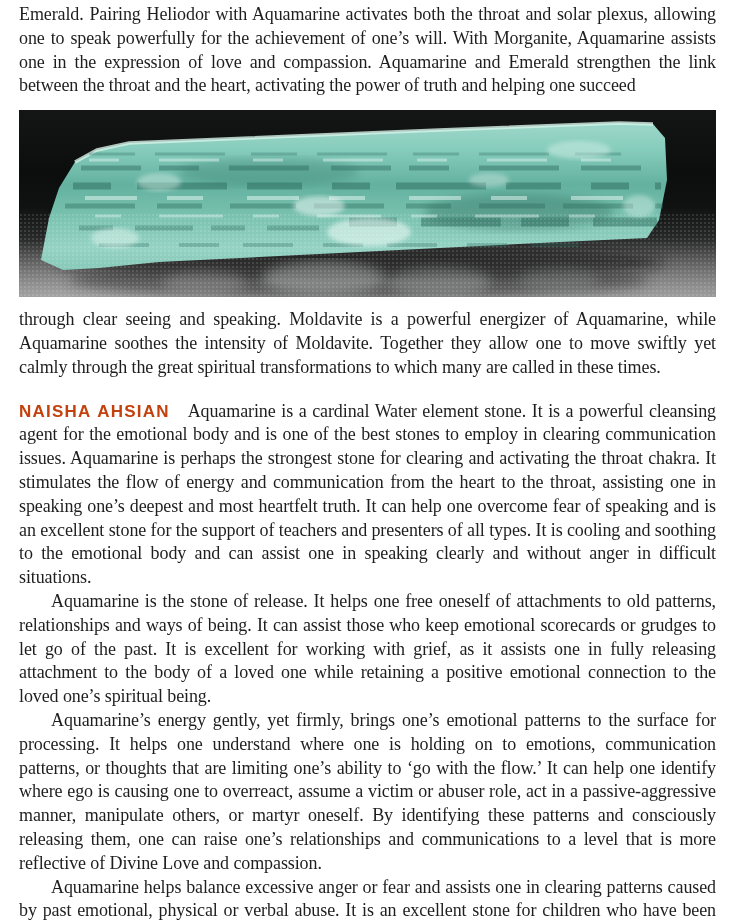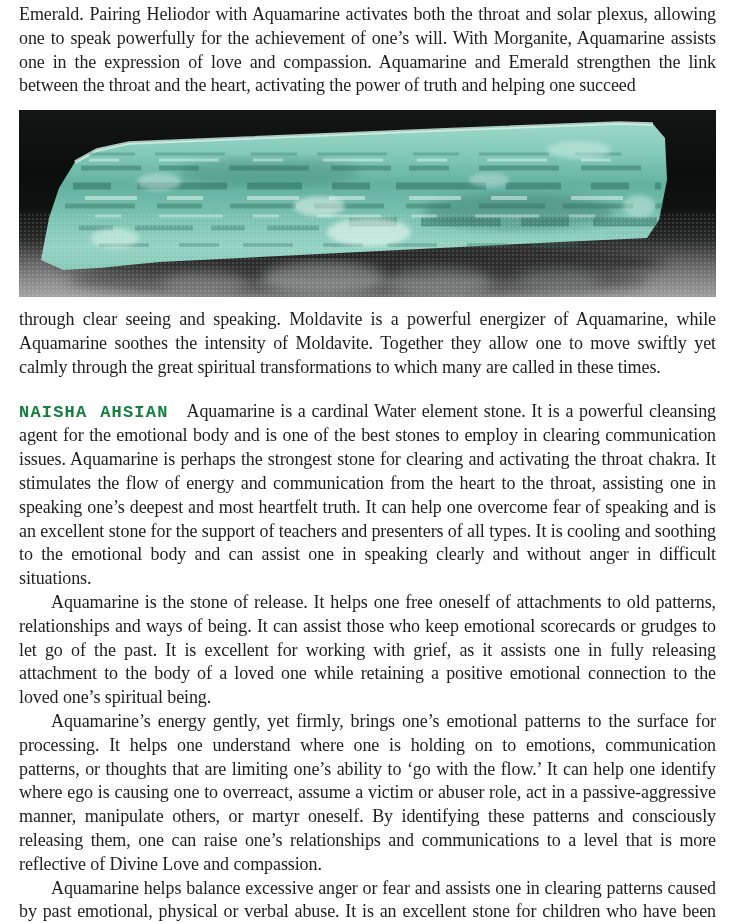--- a/index.html
+++ b/index.html
@@ -23,25 +23,25 @@
     letter-spacing: -0.1px;
     color: #1e1e1e;
     text-align: justify;
     margin: 0;
   }
   p.indent { text-indent: 32px; }
   p.top-para { margin-bottom: 12px; }
   p.section-start { margin-top: 20px; }
 
   .author-heading {
-    font-family: Liberation Mono, monospace;
+    font-family: Liberation Sans, sans-serif;
     font-weight: 700;
     font-size: 17px;
     letter-spacing: 1.2px;
-    color: #15803d;
+    color: #c2410c;
     margin-right: 18px;
     white-space: nowrap;
   }
 
   figure.photo {
     position: relative;
     width: 697px;
     height: 187px;
     margin: 0 0 11px 0;
     padding: 0;

